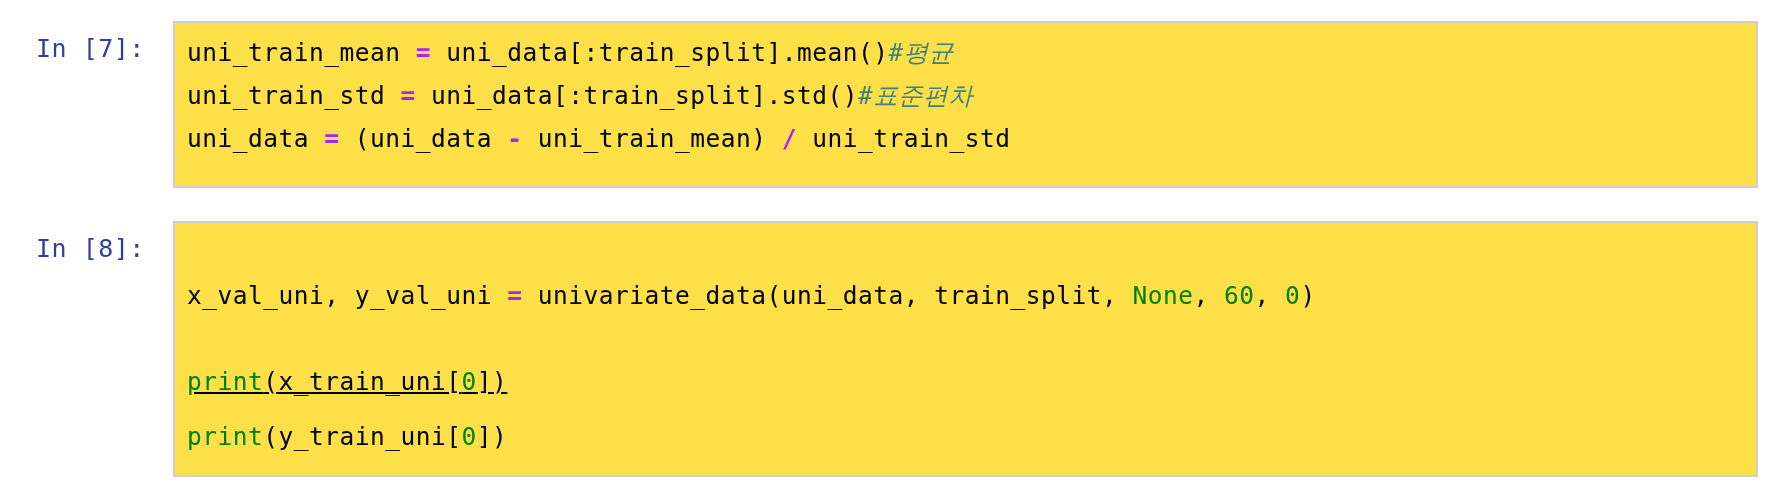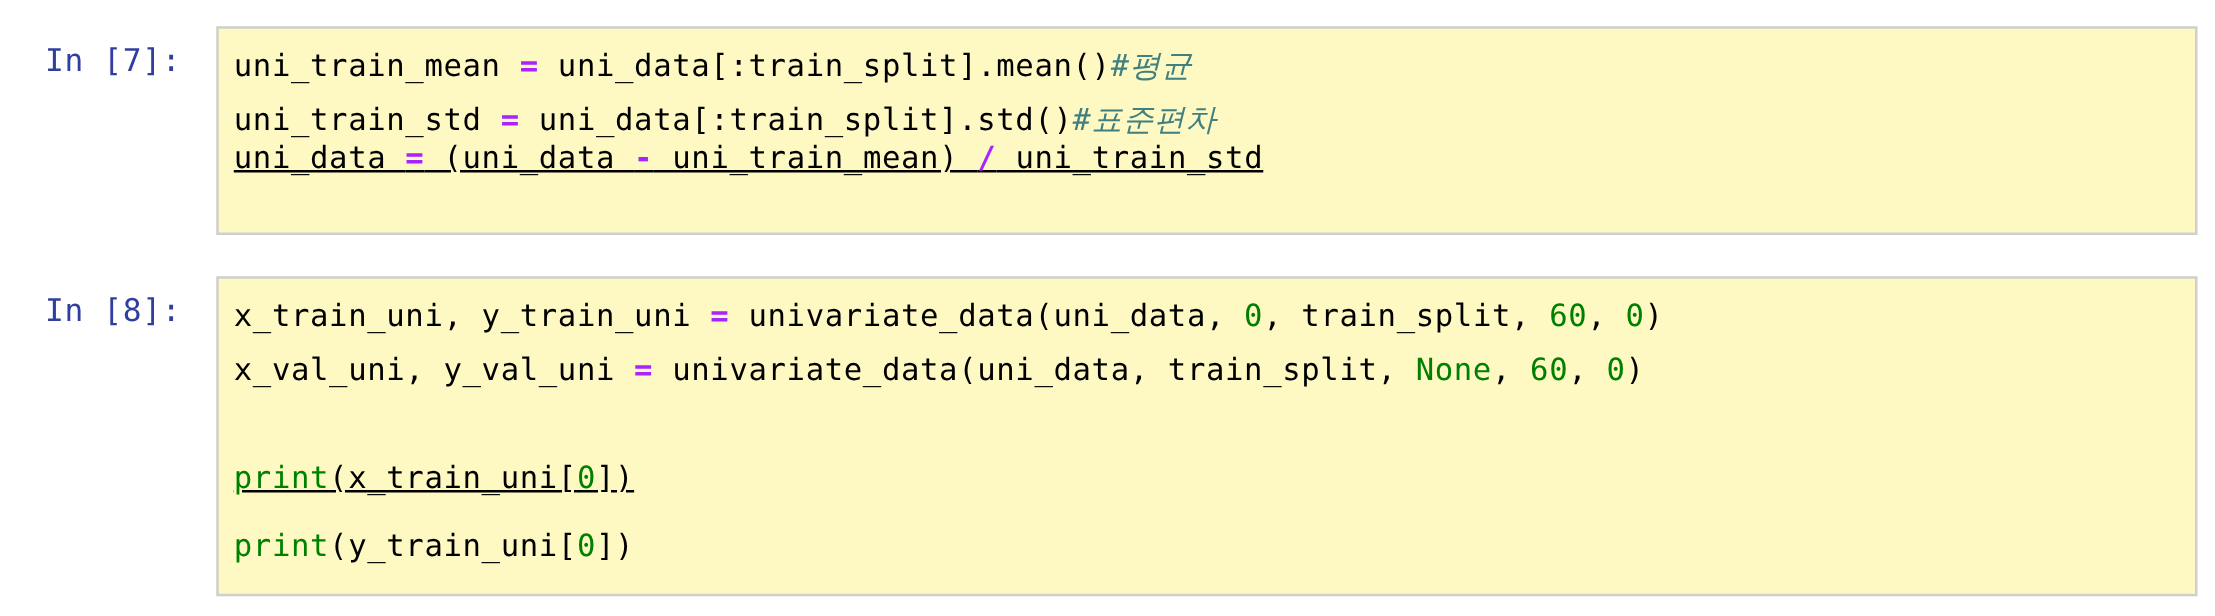--- a/index.html
+++ b/index.html
@@ -25,21 +25,21 @@
       color: #303F9F;
       font-family: "DejaVu Sans Mono", "Liberation Mono", monospace;
       font-size: 25px;
       letter-spacing: 0.5px;
       white-space: pre;
     }
     .input-area {
       position: absolute;
       left: 173px;
       width: 1585px;
-      background: #fef9c3;
+      background: #fde047;
       border: 2px solid #cfcfcf;
       box-sizing: border-box;
     }
     .code-line {
       position: absolute;
       left: 12px;
       height: 43px;
       line-height: 43px;
       font-size: 24.5px;
       color: #000000;
@@ -53,26 +53,25 @@
     .cm { color: #408080; font-style: italic; }
   </style>
 </head>
 <body>
 
 <div class="cell" style="top:0;height:200px;padding-left:28px;">
   <div class="prompt" style="top:34px;">In [7]:</div>
   <div class="input-area" style="top:21px;height:167px;">
     <div class="code-line" style="top:8px;"><span>uni_train_mean </span><span class="op">=</span><span> uni_data[:train_split].mean()</span><span class="cm">#평균</span></div>
     <div class="code-line" style="top:51px;"><span>uni_train_std </span><span class="op">=</span><span> uni_data[:train_split].std()</span><span class="cm">#표준편차</span></div>
-    <div class="code-line" style="top:81px;text-decoration:underline;"><span>uni_data </span><span class="op">=</span><span> (uni_data </span><span class="op">-</span><span> uni_train_mean) </span><span class="op">/</span><span> uni_train_std</span></div>
+    <div class="code-line" style="top:94px;"><span>uni_data </span><span class="op">=</span><span> (uni_data </span><span class="op">-</span><span> uni_train_mean) </span><span class="op">/</span><span> uni_train_std</span></div>
   </div>
 </div>
 
 <div class="cell" style="top:200px;height:293px;">
   <div class="prompt" style="top:34px;text-align:right;">In [8]:</div>
   <div class="input-area" style="top:21px;height:256px;">
-    <div class="code-line" style="top:8px;"><span>x_train_uni, y_train_uni </span><span class="op">=</span><span> univariate_data(uni_data, </span><span class="num">0</span><span>, train_split, </span><span class="num">60</span><span>, </span><span class="num">0</span><span>)</span></div>
     <div class="code-line" style="top:51px;"><span>x_val_uni, y_val_uni </span><span class="op">=</span><span> univariate_data(uni_data, train_split, </span><span class="kw">None</span><span>, </span><span class="num">60</span><span>, </span><span class="num">0</span><span>)</span></div>
     <div class="code-line" style="top:94px;"></div>
     <div class="code-line" style="top:137px;text-decoration:underline;"><span class="builtin">print</span><span>(x_train_uni[</span><span class="num">0</span><span>])</span></div>
     <div class="code-line" style="top:192px;"><span class="builtin">print</span><span>(y_train_uni[</span><span class="num">0</span><span>])</span></div>
   </div>
 </div>
 
 </body></html>

